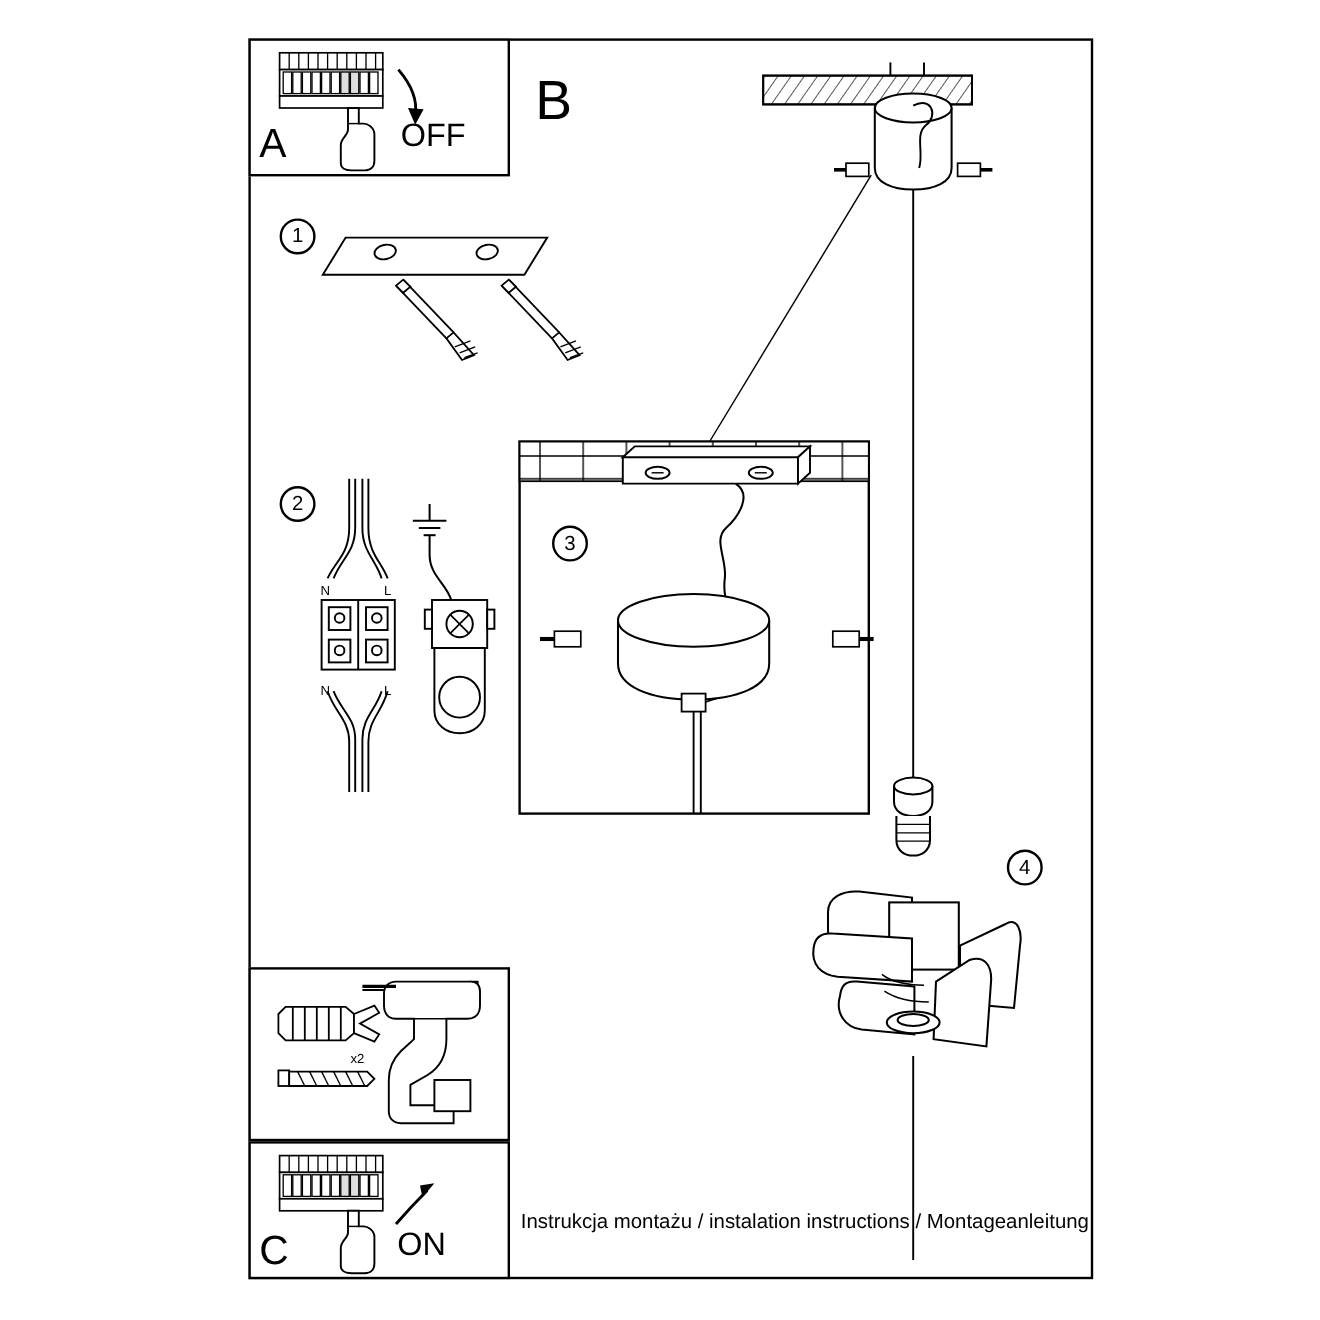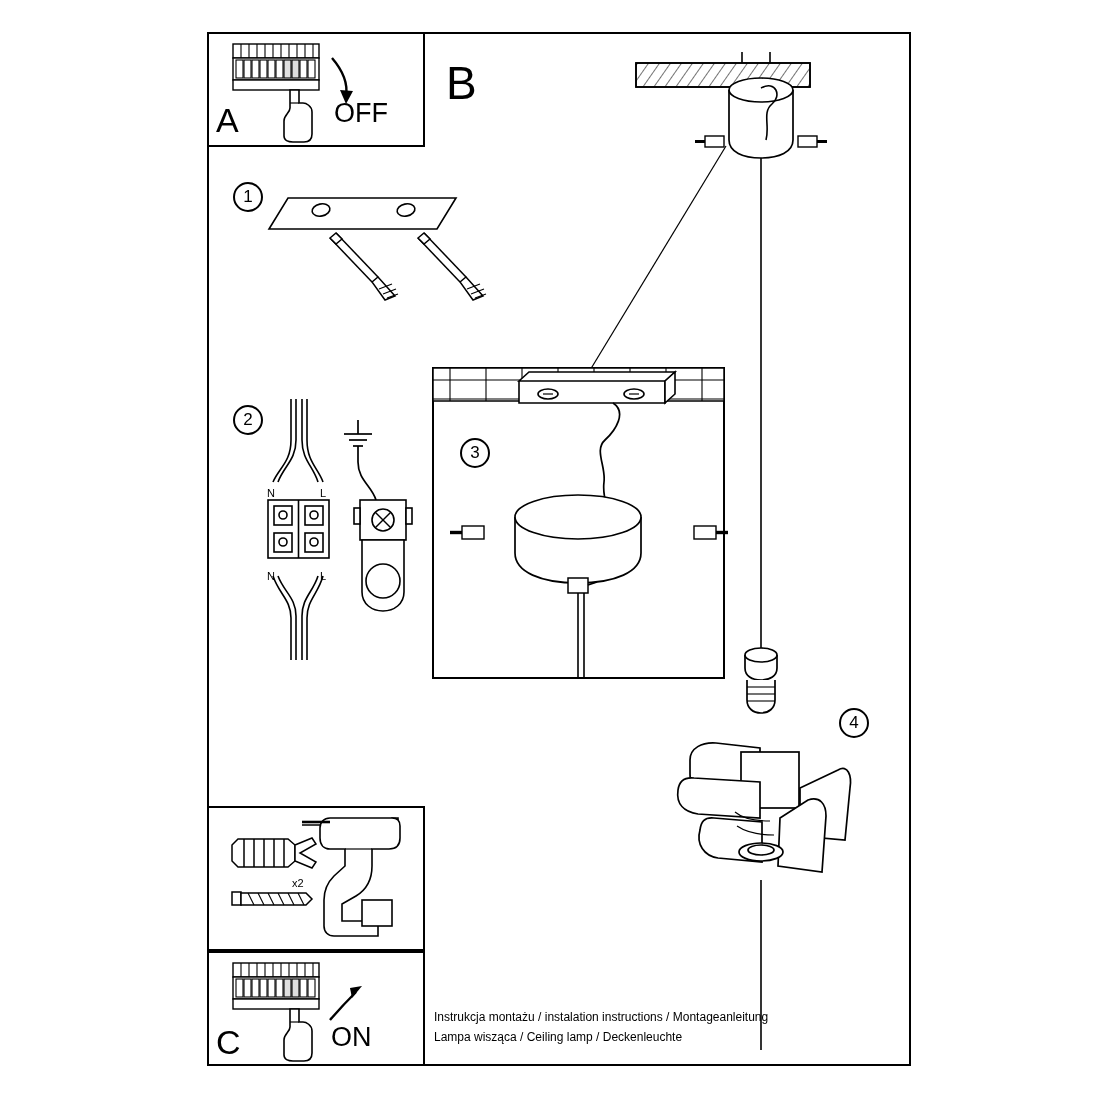--- a/index.html
+++ b/index.html
@@ -53,21 +53,21 @@
     border-radius: 50%;
     box-sizing: border-box;
     font-size: 17px;
     line-height: 26px;
     text-align: center;
     background: #fff;
   }
   svg { position: absolute; left: 0; top: 0; overflow: visible; }
   .caption {
     position: absolute;
-    font-size: 12px;
+    font-size: 17px;
     line-height: 21px;
     white-space: nowrap;
   }
 </style>
 </head>
 <body>
 
 <div id="sheet">
 
   <div class="frame"></div>
@@ -403,15 +403,14 @@
       <path d="M290 1022 L299 1022" stroke-width="1.2"></path>
     </g>
 
     <g stroke="#000" fill="none" stroke-width="2.4">
       <path d="M330 1020 C342 1006 350 998 356 992"></path>
     </g>
     <polygon points="362,986 352,998 350,988" fill="#000"></polygon>
   </svg>
 
   <div class="caption" style="left:434px; top:1007px;">Instrukcja montażu / instalation instructions / Montageanleitung</div>
-  <div class="caption" style="left:434px; top:1027px;">Lampa wisząca / Ceiling lamp  / Deckenleuchte</div>
 
 </div>
 
 </body></html>

